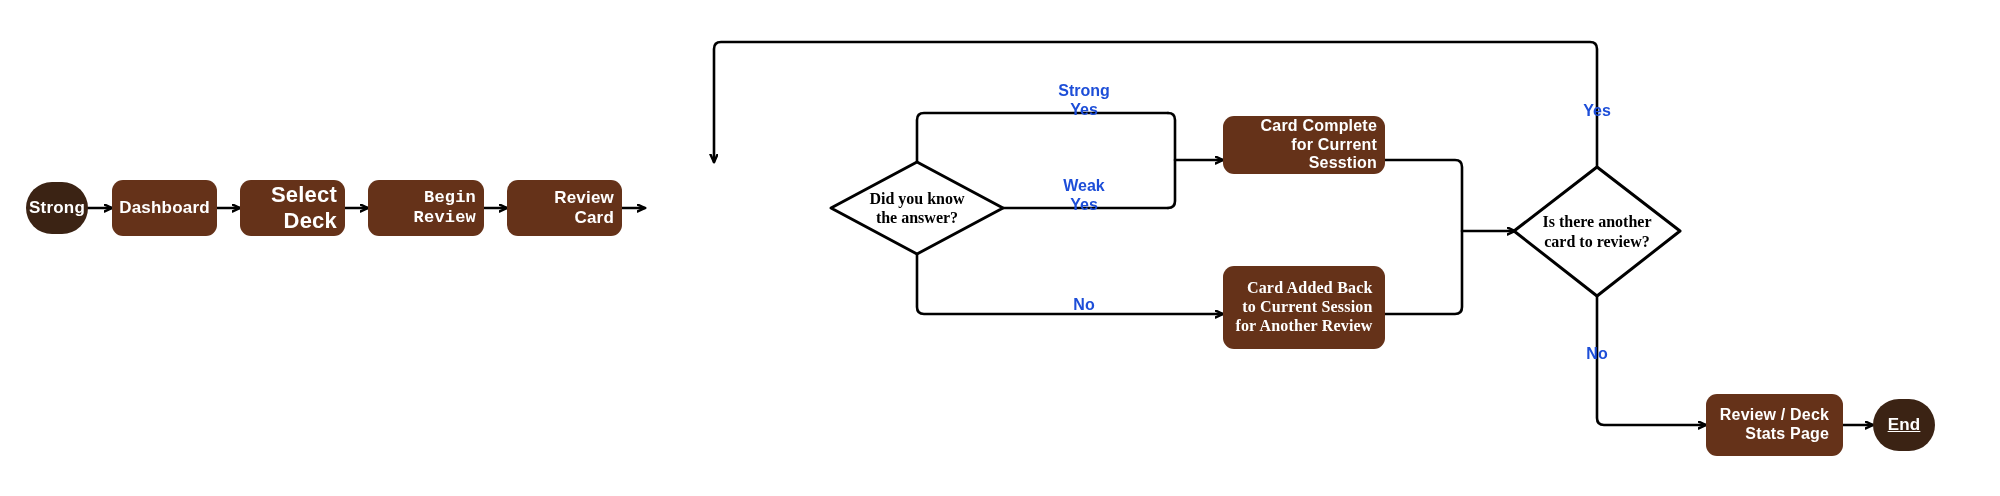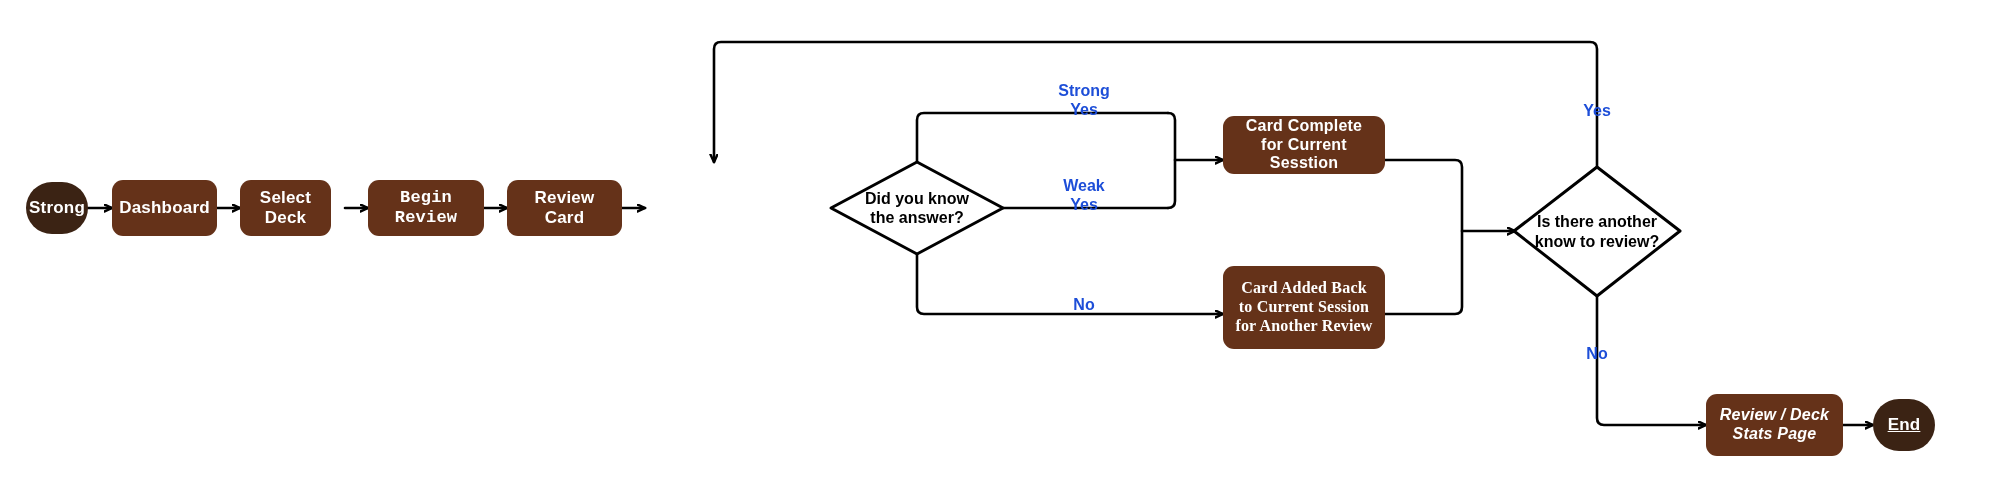--- a/index.html
+++ b/index.html
@@ -8,27 +8,27 @@
        font-family:"Liberation Sans","DejaVu Sans",sans-serif;}
   #canvas{position:absolute;left:0;top:0;width:2000px;height:496px;}
   svg.edges{position:absolute;left:0;top:0;width:2000px;height:496px;overflow:visible;}
 
   .node{position:absolute;box-sizing:border-box;display:flex;align-items:center;
         justify-content:center;text-align:center;color:#ffffff;
         font-weight:700;letter-spacing:.2px;line-height:1.18;
         font-family:"Liberation Sans","DejaVu Sans",sans-serif;}
   .node.rect{background:#653219;border-radius:11px;}
   .node.terminal{background:#3b2314;border-radius:40px;}
-  .node span{display:block;padding:8px 8px;white-space:pre-line;}
+  .node span{display:block;padding:8px 8px;white-space:pre-line;text-align:right;}
 
   .diamond{position:absolute;}
   .diamond .dlabel{position:absolute;left:0;top:0;width:100%;height:100%;
         display:flex;align-items:center;justify-content:center;text-align:center;
         color:#000000;font-weight:700;line-height:1.2;white-space:pre-line;
-        font-family:Liberation Sans, sans-serif;}
+        font-family:Liberation Serif, serif;}
 
   .edge-label{position:absolute;color:#1d4ed8;font-weight:700;
         text-align:center;line-height:1.18;white-space:pre-line;
         font-family:"Liberation Sans","DejaVu Sans",sans-serif;}
 </style>
 </head>
 <body>
 
 <div id="canvas">
 
@@ -72,21 +72,21 @@
   </svg>
 
   <div class="node terminal" style="left:26px;top:182px;width:62px;height:52px;font-size:17px;">
     <span>Strong</span>
   </div>
 
   <div class="node rect" style="left:112px;top:180px;width:105px;height:56px;font-size:17px;">
     <span>Dashboard</span>
   </div>
 
-  <div class="node rect" style="left:240px;top:180px;width:91px;height:56px;font-size:17px;">
+  <div class="node rect" style="left:240px;top:180px;width:105px;height:56px;font-size:22px;">
     <span>Select Deck</span>
   </div>
 
   <div class="node rect" style="left:368px;top:180px;width:116px;height:56px;font-size:17px;font-family:Liberation Mono, monospace;">
     <span>Begin Review</span>
   </div>
 
   <div class="node rect" style="left:507px;top:180px;width:115px;height:56px;font-size:17px;">
     <span>Review Card</span>
   </div>
@@ -102,24 +102,24 @@
   </div>
 
   <div class="node rect" style="left:1223px;top:266px;width:162px;height:83px;font-size:16px;font-family:Liberation Serif, serif;">
     <span>Card Added Back
 to Current Session
 for Another Review</span>
   </div>
 
   <div class="diamond" style="left:1514px;top:167px;width:166px;height:129px;">
     <div class="dlabel" style="font-size:16px;">Is there another
-know to review?</div>
+card to review?</div>
   </div>
 
-  <div class="node rect" style="left:1706px;top:394px;width:137px;height:62px;font-size:16px;font-style:italic;">
+  <div class="node rect" style="left:1706px;top:394px;width:137px;height:62px;font-size:16px;">
     <span>Review / Deck
 Stats Page</span>
   </div>
 
   <div class="node terminal" style="left:1873px;top:399px;width:62px;height:52px;font-size:17px;text-decoration:underline;">
     <span>End</span>
   </div>
 
   <div class="edge-label" style="left:1041px;top:82px;width:86px;font-size:16px;">Strong
 Yes</div>

